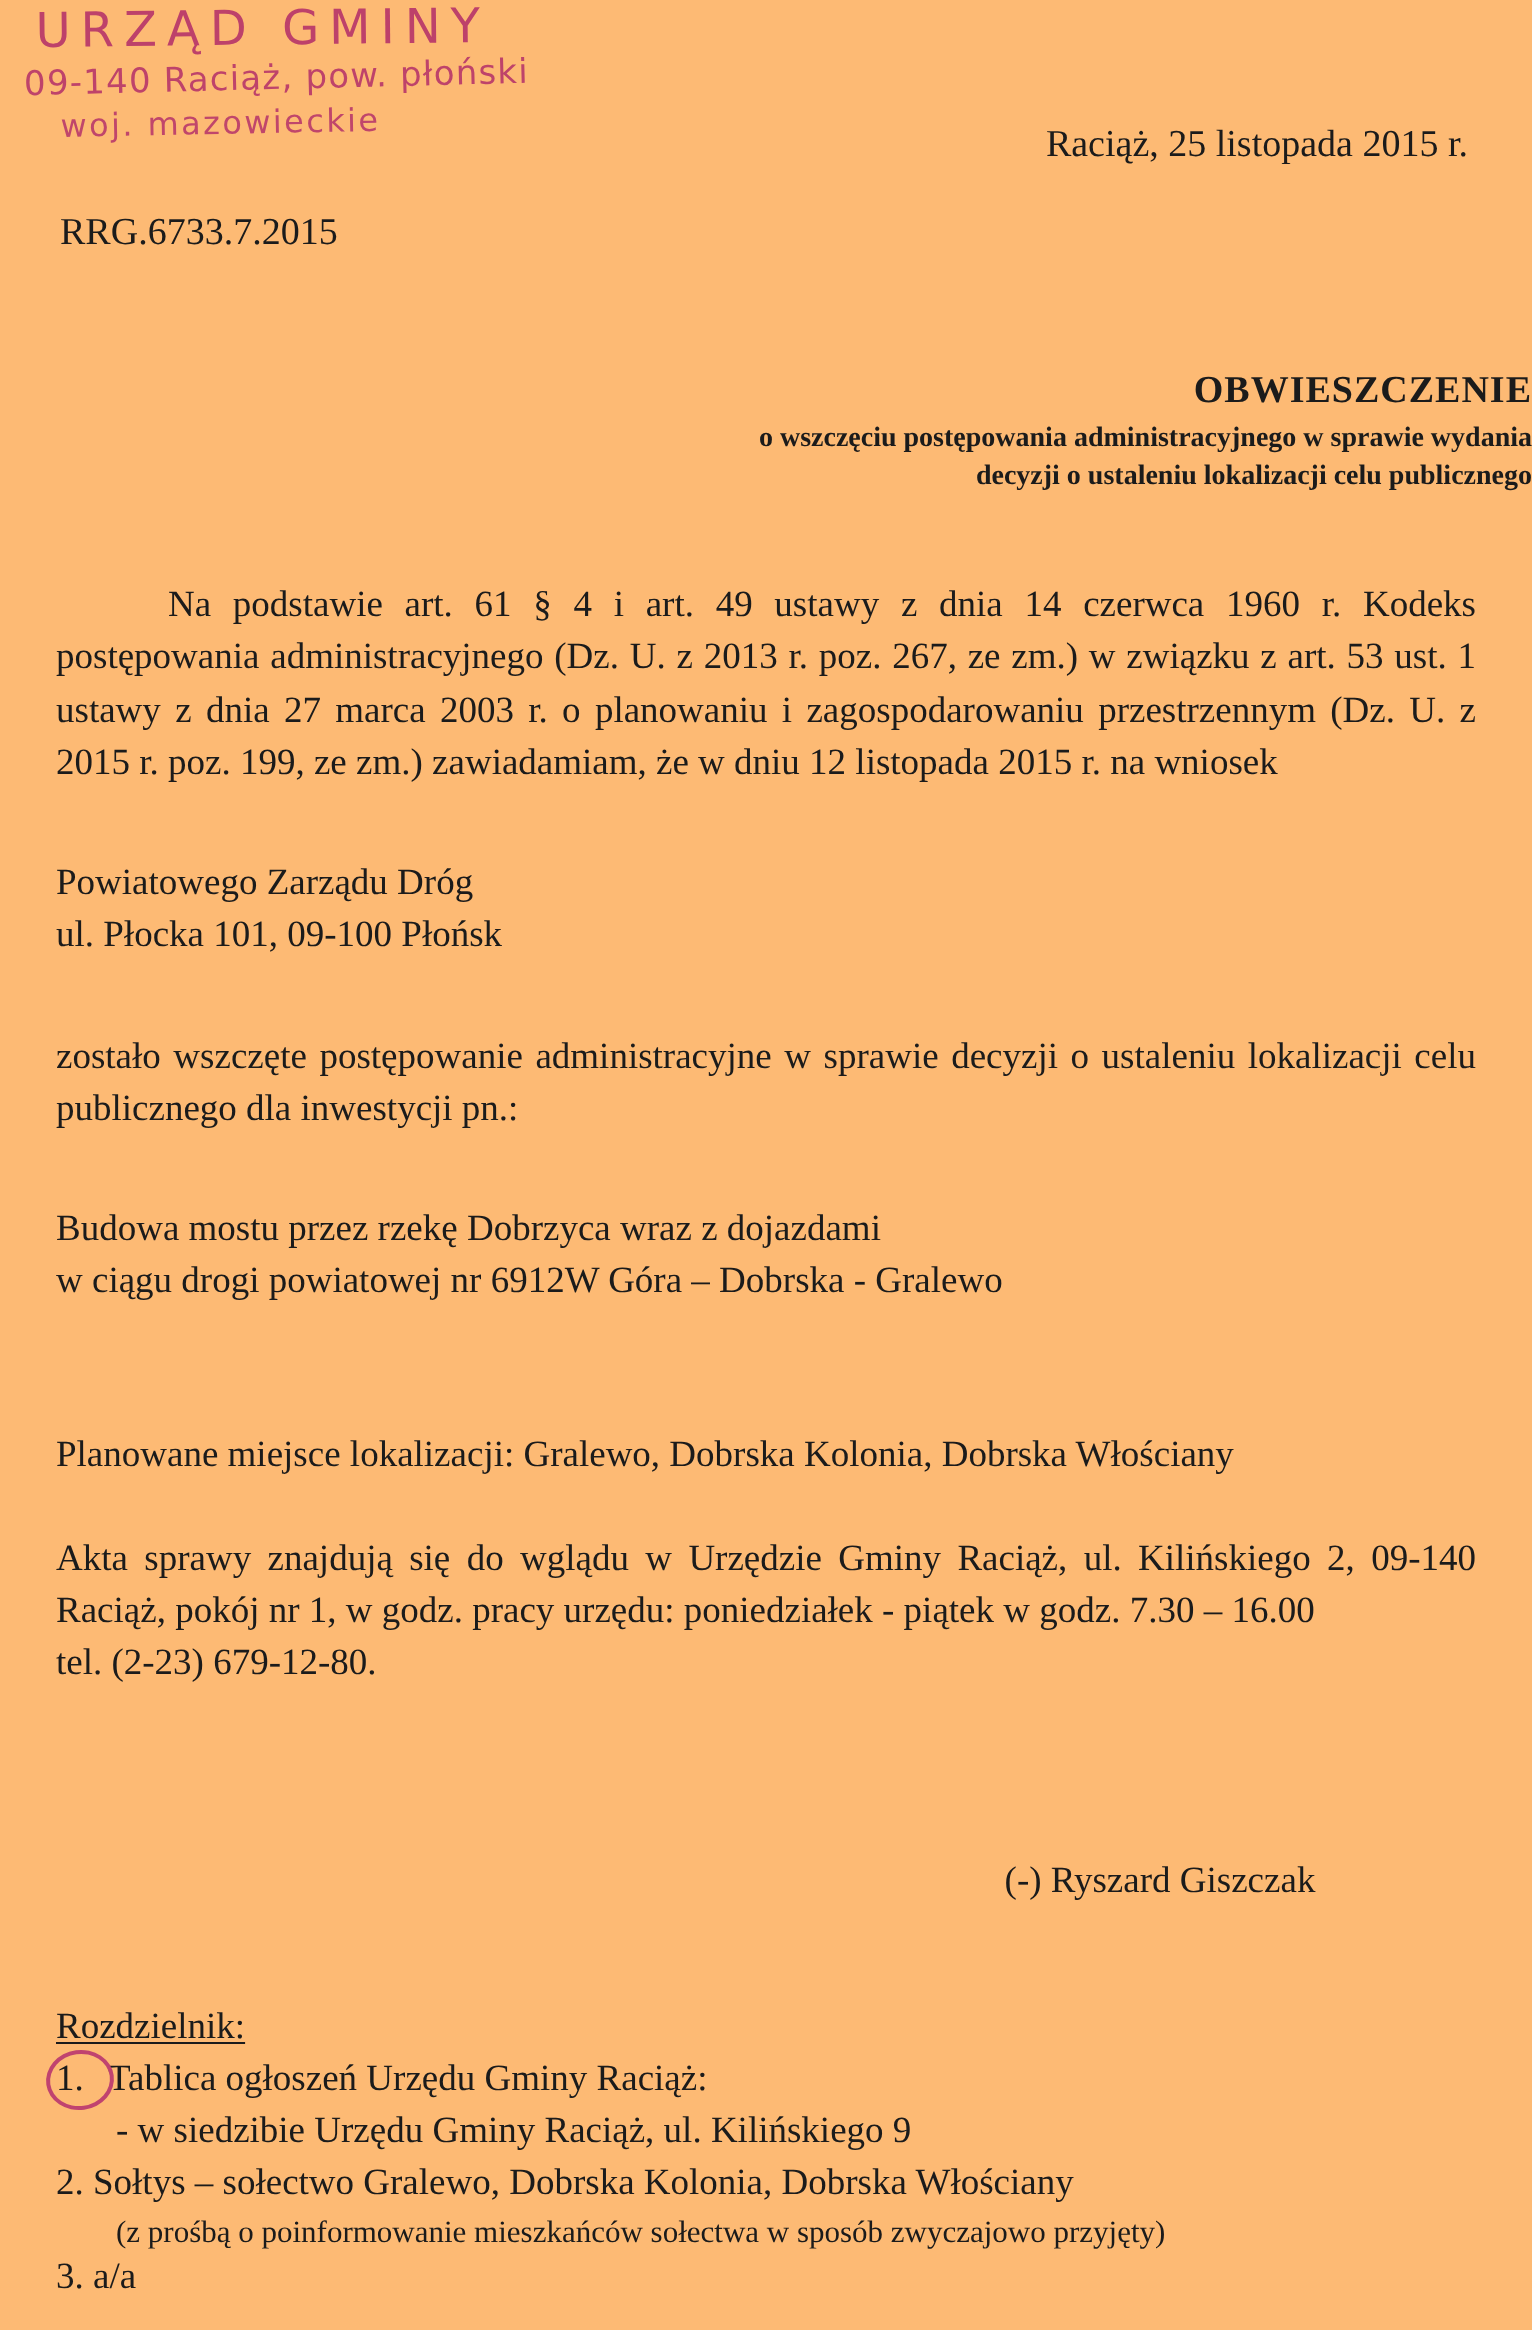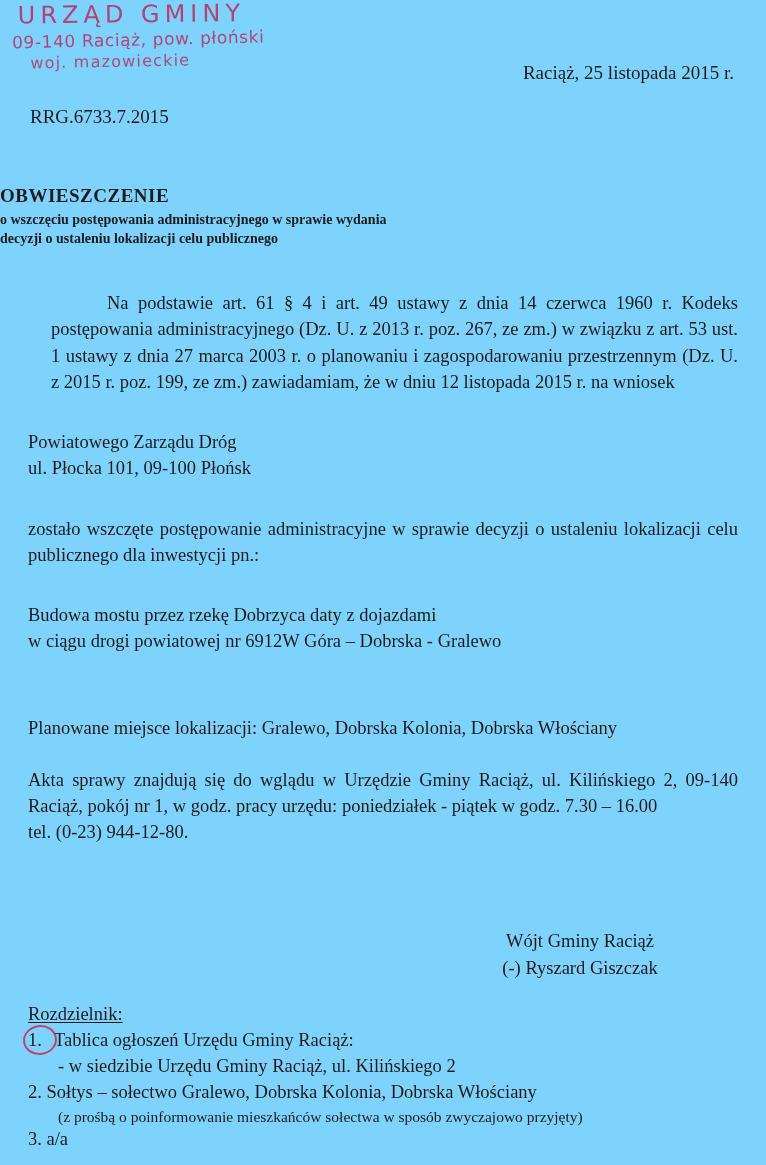--- a/index.html
+++ b/index.html
@@ -14,21 +14,21 @@
     position: relative;
     font-family: "Liberation Serif", "DejaVu Serif", serif;
     color: #1b1b1b;
     overflow: hidden;
   }
 
   .page {
     position: relative;
     width: 766px;
     height: 1165px;
-    background: #7dd3fc;
+    background: #fdba74;
   }
 
   
   .stamp {
     position: absolute;
     left: 8px;
     top: 2px;
     width: 300px;
     color: #b8376a;
     text-align: center;
@@ -82,21 +82,21 @@
     top: 106px;
     font-size: 19px;
   }
 
   
   .title-block {
     position: absolute;
     left: 0;
     top: 185px;
     width: 766px;
-    text-align: left;
+    text-align: right;
     font-weight: bold;
   }
   .doc-title {
     font-size: 19px;
     letter-spacing: 0.5px;
   }
   .doc-subtitle {
     font-size: 14px;
     line-height: 1.35;
     margin-top: 4px;
@@ -111,21 +111,20 @@
   }
   p.para {
     margin: 0;
     font-size: 18.5px;
     line-height: 1.42;
     text-align: justify;
     text-justify: inter-word;
   }
   p.para.indent {
     text-indent: 56px;
-    margin-left: 23px;
   }
   .center-block {
     text-align: left;
     font-size: 18.5px;
     line-height: 1.42;
   }
   .gap-md { height: 26px; }
   .gap-lg { height: 34px; }
 
   
@@ -214,58 +213,57 @@
       <div>ul. Płocka 101, 09-100 Płońsk</div>
     </div>
 
     <div class="gap-lg"></div>
 
     <p class="para">zostało wszczęte postępowanie administracyjne w sprawie decyzji o ustaleniu lokalizacji celu publicznego dla inwestycji pn.:</p>
 
     <div class="gap-lg"></div>
 
     <div class="center-block">
-      <div>Budowa mostu przez rzekę Dobrzyca daty z dojazdami</div>
+      <div>Budowa mostu przez rzekę Dobrzyca wraz z dojazdami</div>
       <div>w ciągu drogi powiatowej nr 6912W Góra – Dobrska - Gralewo</div>
     </div>
 
     <div class="gap-lg"></div>
 
 
     <div class="gap-md"></div>
 
     <p class="para">Planowane miejsce lokalizacji: Gralewo, Dobrska Kolonia, Dobrska Włościany</p>
 
     <div class="gap-md"></div>
 
 
 
     <p class="para">Akta sprawy znajdują się do wglądu w Urzędzie Gminy Raciąż, ul. Kilińskiego 2, 09-140 Raciąż, pokój nr 1, w godz. pracy urzędu: poniedziałek  - piątek w godz. 7.30 – 16.00</p>
 
-    <p class="para">tel. (0-23) 944-12-80.</p>
+    <p class="para">tel. (2-23) 679-12-80.</p>
 
   </div>
 
   <div class="signature">
-    <div>Wójt Gminy Raciąż</div>
     <div>(-) Ryszard Giszczak</div>
   </div>
 
   <div class="distribution">
     <div class="dist-heading">Rozdzielnik:</div>
 
     <div class="dist-item-1">
       <span class="dist-num-circled">
         <span>1.</span>
         <span class="circle-mark" style="border-color: rgb(192, 67, 111);"></span>
       </span>
       <span>Tablica ogłoszeń Urzędu Gminy Raciąż:</span>
     </div>
 
-    <div class="dist-sub">- w siedzibie Urzędu Gminy Raciąż, ul. Kilińskiego 2</div>
+    <div class="dist-sub">- w siedzibie Urzędu Gminy Raciąż, ul. Kilińskiego 9</div>
 
     <div>2. Sołtys – sołectwo Gralewo, Dobrska Kolonia, Dobrska Włościany</div>
     <div class="dist-note">(z prośbą o poinformowanie mieszkańców sołectwa w sposób zwyczajowo przyjęty)</div>
 
     <div>3. a/a</div>
   </div>
 
 </div>
 
 </body></html>

